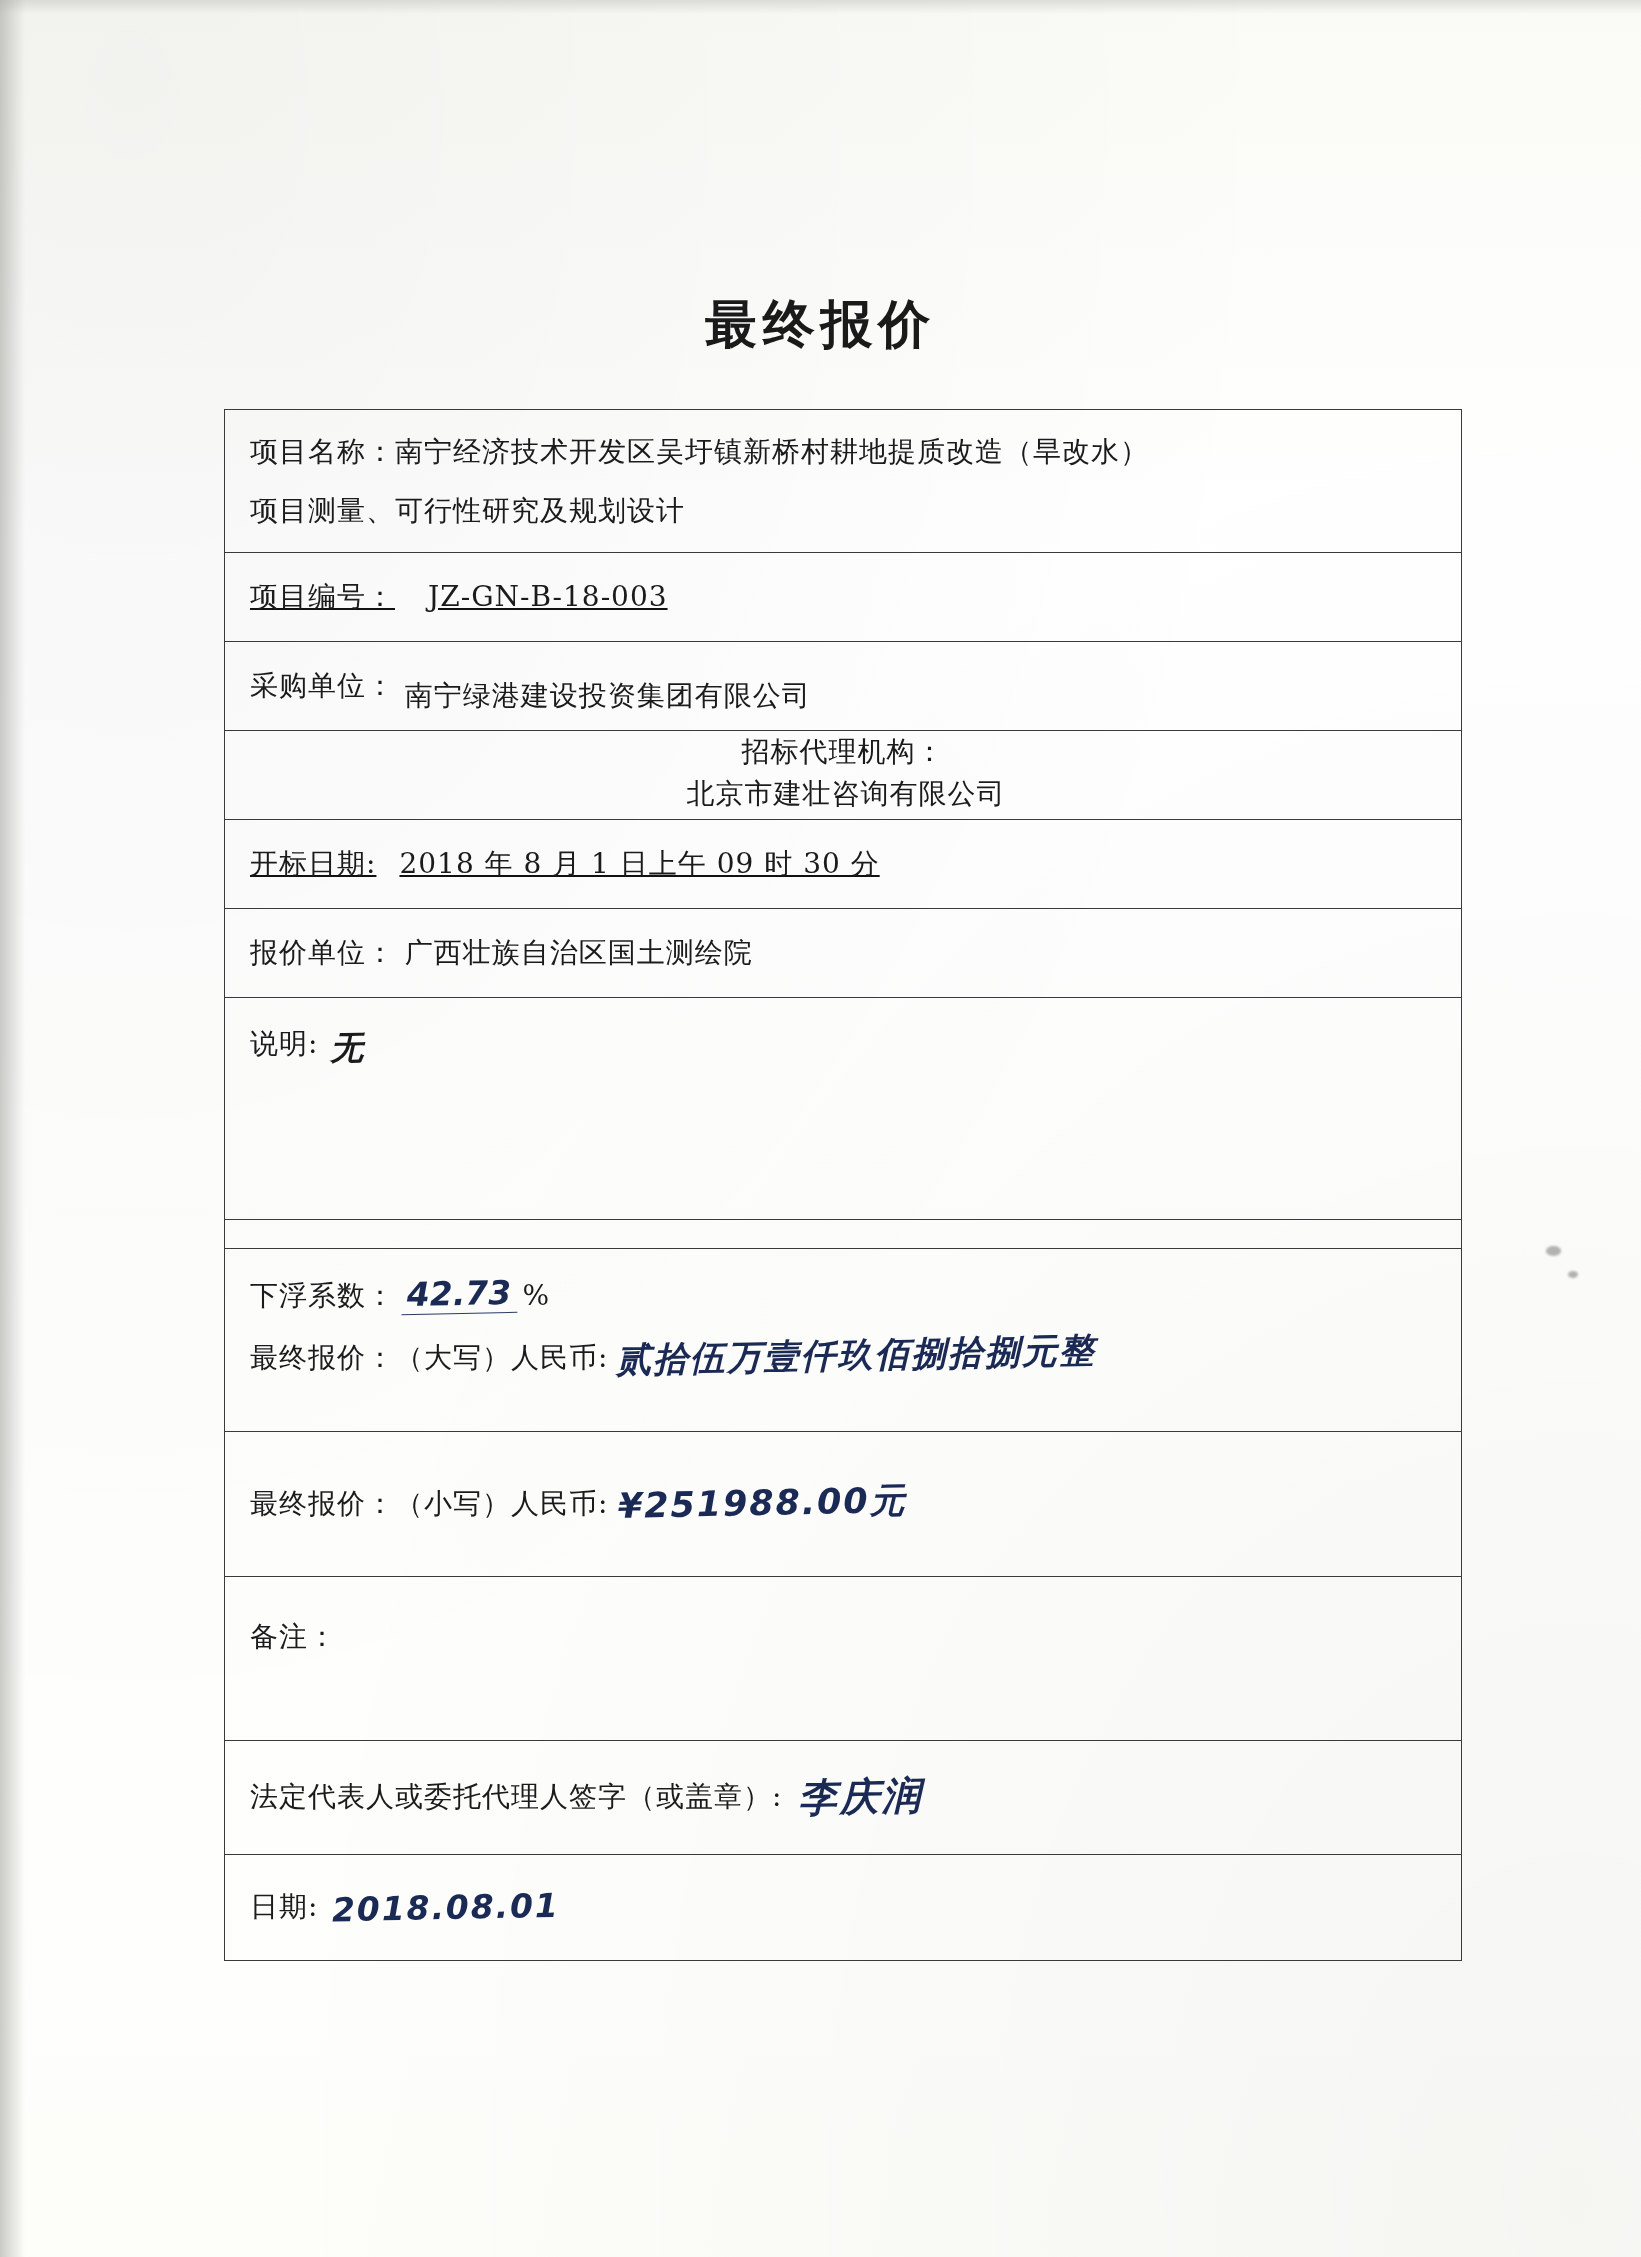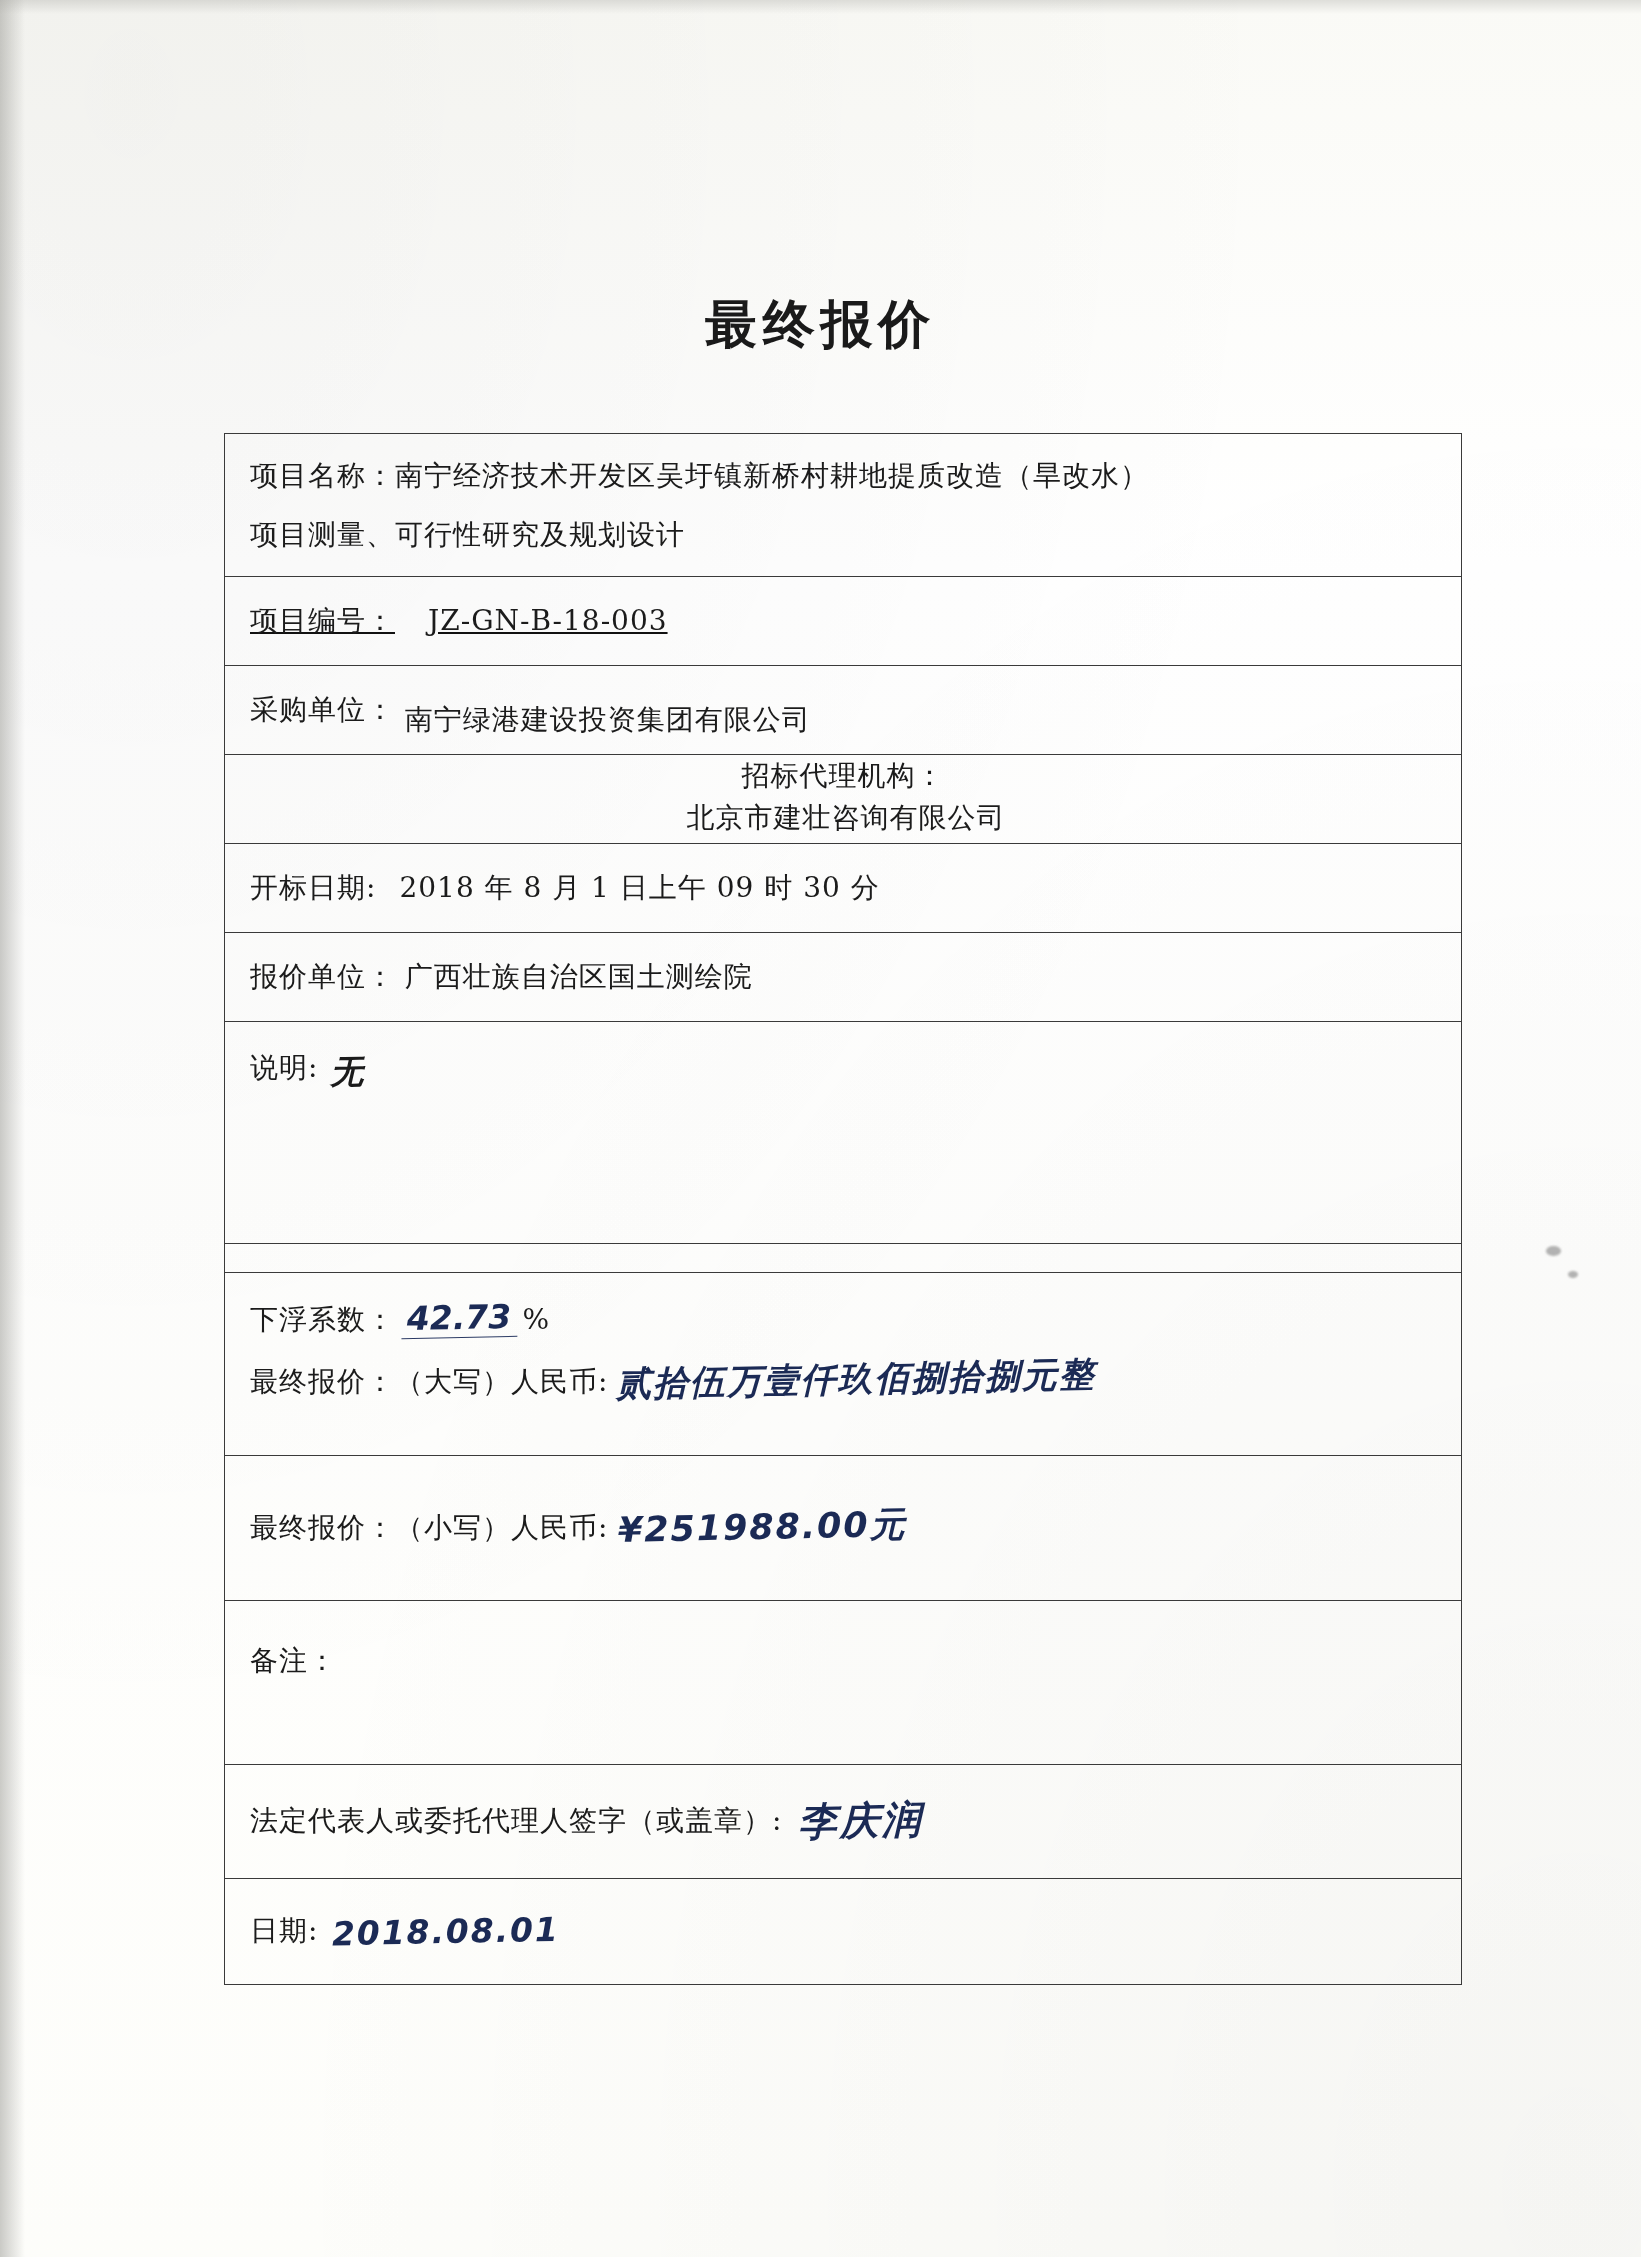--- a/index.html
+++ b/index.html
@@ -54,21 +54,21 @@
     font-family: Liberation Sans, sans-serif;
     font-weight: bold;
     font-size: 52px;
     letter-spacing: 5.8px;
     color: #1a1a1a;
   }
 
   .table {
     position: absolute;
     left: 224px;
-    top: 433px;
+    top: 409px;
     width: 1238px;
     border: 1.9px solid #3a3a3a;
     border-bottom: none;
     box-sizing: border-box;
   }
   .row {
     border-bottom: 1.9px solid #3a3a3a;
     box-sizing: border-box;
     position: relative;
     padding: 0 25px;
@@ -175,21 +175,21 @@
     <div class="row" style="height:89px;">
       <span class="cell-text">采购单位：</span>
       <span class="cell-text" style="margin-left:9.7px;margin-top:21px;">南宁绿港建设投资集团有限公司</span>
     </div>
 
     <div class="row" style="height:89px;flex-direction:column;">
       <span class="cell-text">招标代理机构：</span>
       <span class="cell-text" style="margin-left:6px;">北京市建壮咨询有限公司</span>
     </div>
 
-    <div class="row" style="height:89px;">
+    <div class="row" style="height:89px;text-decoration:underline;">
       <span class="cell-text">开标日期:</span>
       <span class="cell-text" style="margin-left:23px;">2018 年 8 月 1 日上午 09 时 30 分</span>
     </div>
 
     <div class="row" style="height:89px;">
       <span class="cell-text">报价单位：</span>
       <span class="cell-text" style="margin-left:9.7px;">广西壮族自治区国土测绘院</span>
     </div>
 
     <div class="row row-note">

